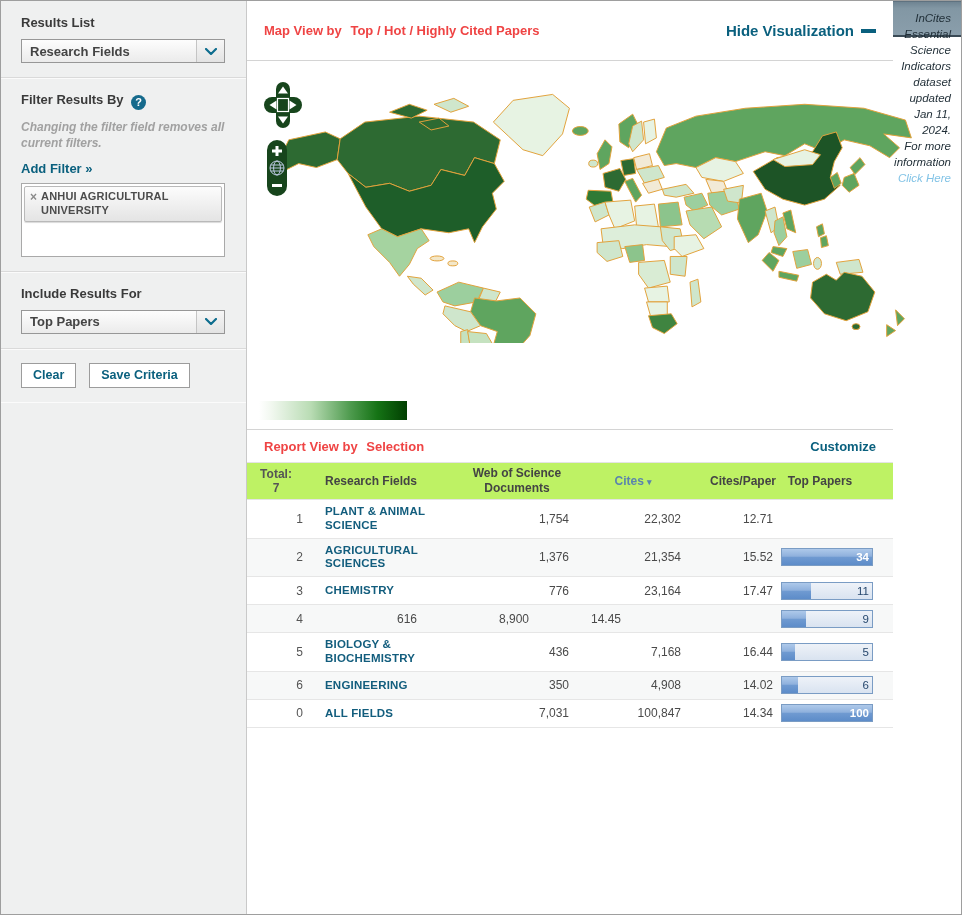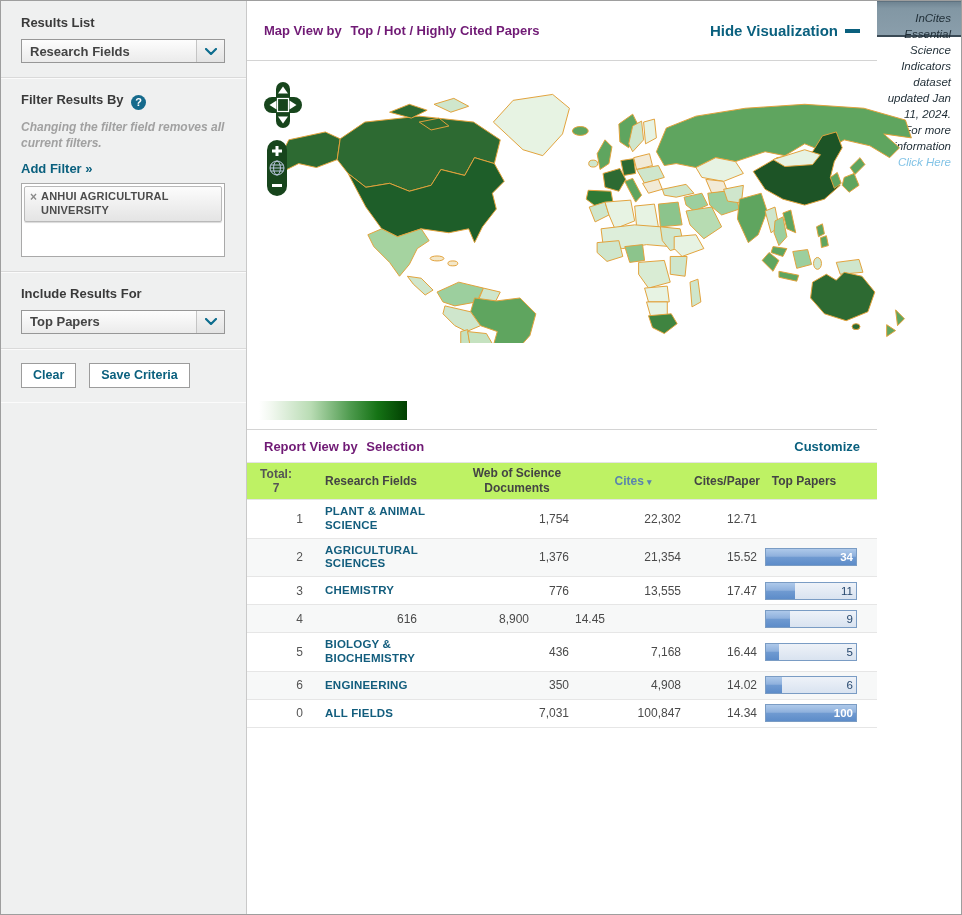--- a/index.html
+++ b/index.html
@@ -28,21 +28,21 @@
             box-shadow:0 1px 1px rgba(0,0,0,.15); padding:3px 6px 4px 5px; display:flex; gap:4px; cursor:pointer; }
   .tag-x { color:#8a8a8a; font-size:12px; font-weight:bold; line-height:14px; }
   .tag-label { font-size:11px; font-weight:bold; color:#4c4c4c; line-height:1.25; letter-spacing:.2px; }
   .btn-row { display:flex; gap:13px; border-bottom:none; }
   .btn { height:25px; padding:0 11px; background:#fff; border:1px solid #9c9c9c; color:#0a607e;
          font-family:"Liberation Sans",sans-serif; font-size:12.5px; font-weight:bold; cursor:pointer; }
 
   
   .main { flex:1; background:#fff; display:flex; flex-direction:column; min-width:0; }
   .map-header { height:60px; display:flex; align-items:center; padding:0 17px; border-bottom:1px solid #d4d4d4; }
-  .panel-title { font-size:13px; font-weight:bold; color:#701a75; }
+  .panel-title { font-size:13px; font-weight:bold; color:#ef4444; }
   .panel-title .t2 { margin-left:5px; }
   .hide-link { margin-left:auto; display:flex; align-items:center; gap:7px; color:#0a607e; font-size:15px; font-weight:bold;
                text-decoration:none; cursor:pointer; }
   .minus-glyph { width:15px; height:4px; background:#0a607e; display:inline-block; }
 
   .map-area { height:368px; position:relative; background:#fff; }
   .world-svg { position:absolute; left:24px; top:20px; }
   .map-controls { position:absolute; left:16px; top:20px; display:flex; flex-direction:column; gap:8px; z-index:2; }
   .legend-bar { position:absolute; left:12px; top:340px; width:148px; height:19px;
         background:linear-gradient(to right,#ffffff 0%,#f2f8f0 8%,#b9dcb4 35%,#4d9a4d 62%,#157315 80%,#013f01 100%); }
@@ -53,21 +53,21 @@
   
   .rtable { width:100%; }
   .thead { display:flex; align-items:center; background:#bef264; min-height:38px;
            border-top:1px solid #e4e4e4; border-bottom:1px solid #e4e4e4; font-size:12px; font-weight:bold; color:#444; }
   .trow { display:flex; align-items:center; min-height:28px; border-bottom:1px solid #e6e6e6; font-size:12px; color:#4a4a4a; }
   .trow:nth-child(even) { background:#f7f8f8; }
   .c-rank { flex:0 0 58px; text-align:right; padding-right:2px; color:#555; }
   .c-field { flex:0 0 152px; padding:5px 10px 5px 20px; }
   .c-docs { flex:0 0 120px; text-align:right; padding-right:8px; }
   .c-cites { flex:0 0 112px; text-align:right; padding-right:8px; }
-  .c-cpp { flex:0 0 76px; text-align:right; padding-right:8px; }
+  .c-cpp { flex:0 0 76px; text-align:right; padding-right:8px;margin-left:16px; }
   .c-bar { flex:1; display:flex; justify-content:flex-end; padding-right:20px; }
   .thead .c-rank, .thead .c-docs, .thead .c-cites, .thead .c-cpp { text-align:center; padding-right:0; }
   .thead .c-field { padding-left:20px; }
   .thead .c-bar { justify-content:center; padding-right:34px; }
   .hdr-stack { display:flex; flex-direction:column; line-height:1.2; align-items:center; }
   .hdr-docs { display:block; line-height:1.25; padding:0 10px; }
   .cites-hdr { color:#5b84ad; cursor:pointer; }
   .cites-hdr .sort { font-size:9px; margin-left:3px; }
   .field-link { color:#125d7d; font-weight:bold; font-size:11.5px; line-height:1.2; text-decoration:none; cursor:pointer;
                 display:inline-block; max-width:122px; overflow-wrap:break-word; letter-spacing:.2px; }
@@ -310,21 +310,21 @@
                 <div class="bar-track full">
                   <div class="bar-fill" style="width: 100%;"></div>
                   <span class="bar-val">34</span>
                 </div>
               </div>
           </div>
           <div class="trow">
             <div class="c-rank">3</div>
             <div class="c-field"><a class="field-link">CHEMISTRY</a></div>
             <div class="c-docs">776</div>
-            <div class="c-cites">13,555</div>
+            <div class="c-cites">23,164</div>
             <div class="c-cpp">17.47</div>
             <div class="c-bar">
                 <div class="bar-track">
                   <div class="bar-fill" style="width: 32.3529%;"></div>
                   <span class="bar-val">11</span>
                 </div>
               </div>
           </div>
           <div class="trow">
             <div class="c-rank">4</div>

